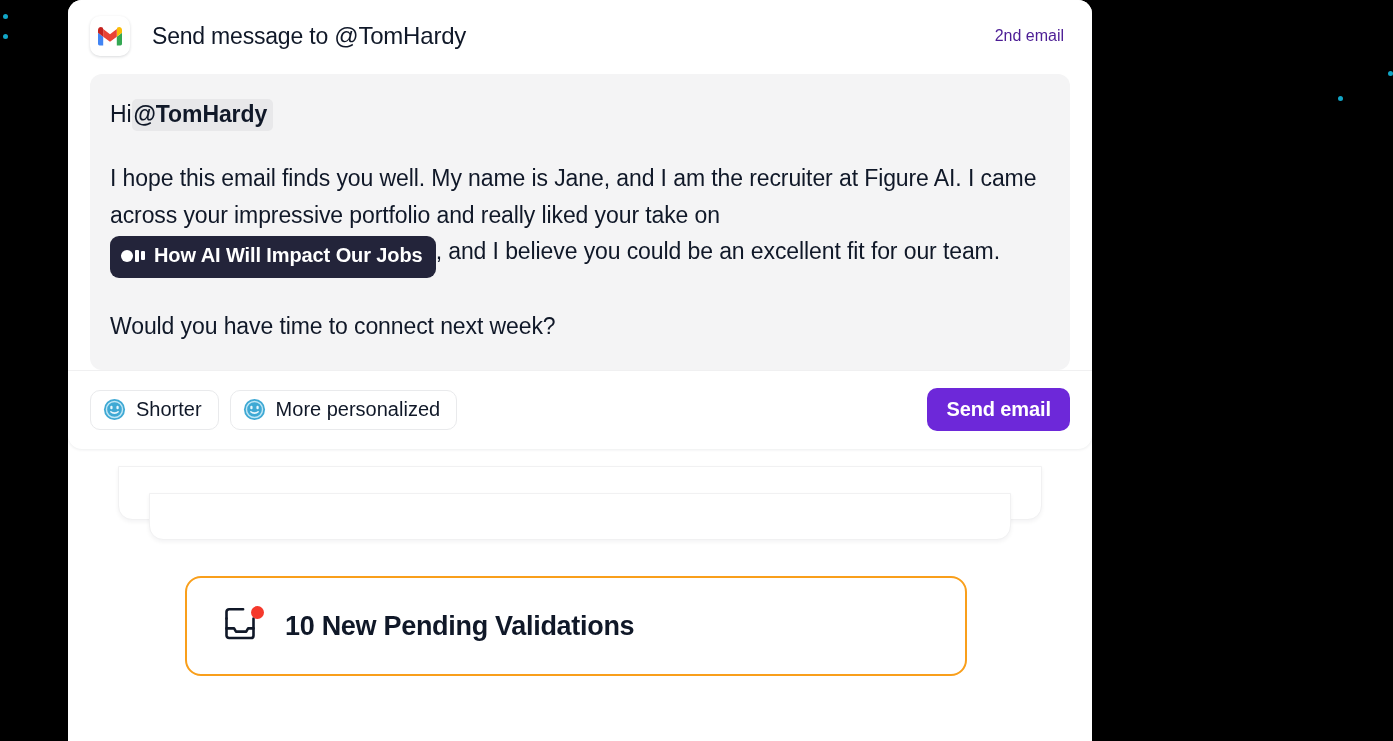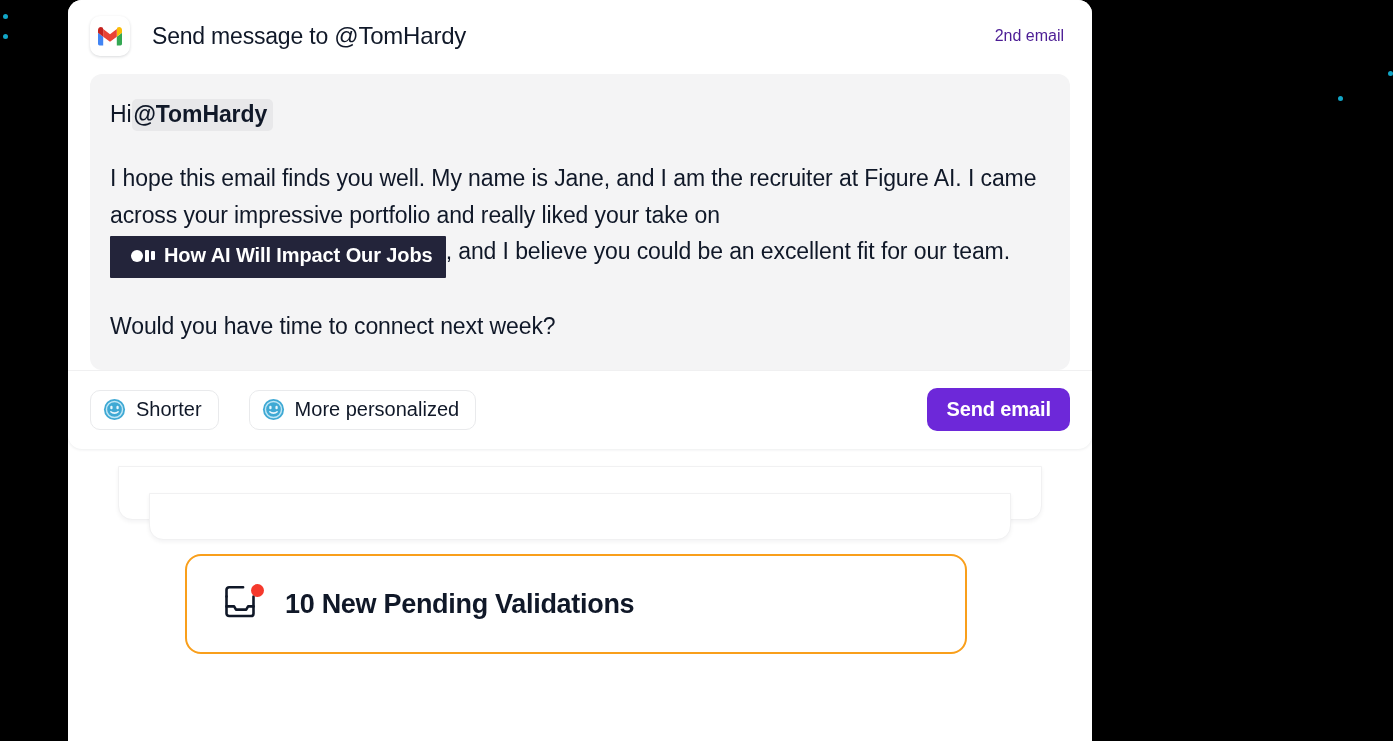--- a/index.html
+++ b/index.html
@@ -112,42 +112,42 @@
 
   .para { margin-bottom: 30px; }
   .para:last-child { margin-bottom: 0; }
 
   .topic-chip {
     display: inline-flex;
     align-items: center;
     gap: 9px;
     background: #23243a;
     color: #ffffff;
-    border-radius: 1px;
-    padding: 4px 13px 6px 21px;
+    border-radius: 9px;
+    padding: 4px 13px 6px 11px;
     font-size: 20px;
     font-weight: 600;
     letter-spacing: -.1px;
     vertical-align: -3px;
     justify-content: space-between;
   }
   .topic-chip .media-glyph { display: flex; align-items: center; gap: 2px; }
   .topic-chip .media-glyph .dot {
     width: 12px; height: 12px; border-radius: 50%; background: #fff;
   }
   .topic-chip .media-glyph .bar {
     width: 4px; height: 12px; border-radius: 1px; background: #fff;
   }
   .topic-chip .media-glyph .bar.short { height: 9px; }
 
   
   .toolbar {
     display: flex;
     align-items: center;
-    gap: 30px;
+    gap: 11px;
     border-top: 1px solid #f0f0f1;
     padding: 17px 22px 18px 22px;
   }
 
   .chip-btn {
     display: inline-flex;
     align-items: center;
     gap: 10px;
     height: 40px;
     padding: 0 16px 0 12px;
@@ -186,21 +186,21 @@
     border-radius: 0 0 14px 14px;
     box-shadow: 0 2px 4px rgba(16,24,40,.05);
   }
   .stack-layer.l1 { left: 118px; top: 466px; width: 924px; height: 54px; }
   .stack-layer.l2 { left: 149px; top: 493px; width: 862px; height: 47px; }
 
   
   .validations-card {
     position: absolute;
     left: 185px;
-    top: 554px;
+    top: 576px;
     width: 782px;
     height: 100px;
     background: #ffffff;
     border: 2px solid #f99f1b;
     border-radius: 16px;
     display: flex;
     align-items: center;
     padding: 4px 34px;
     cursor: pointer;
   }

